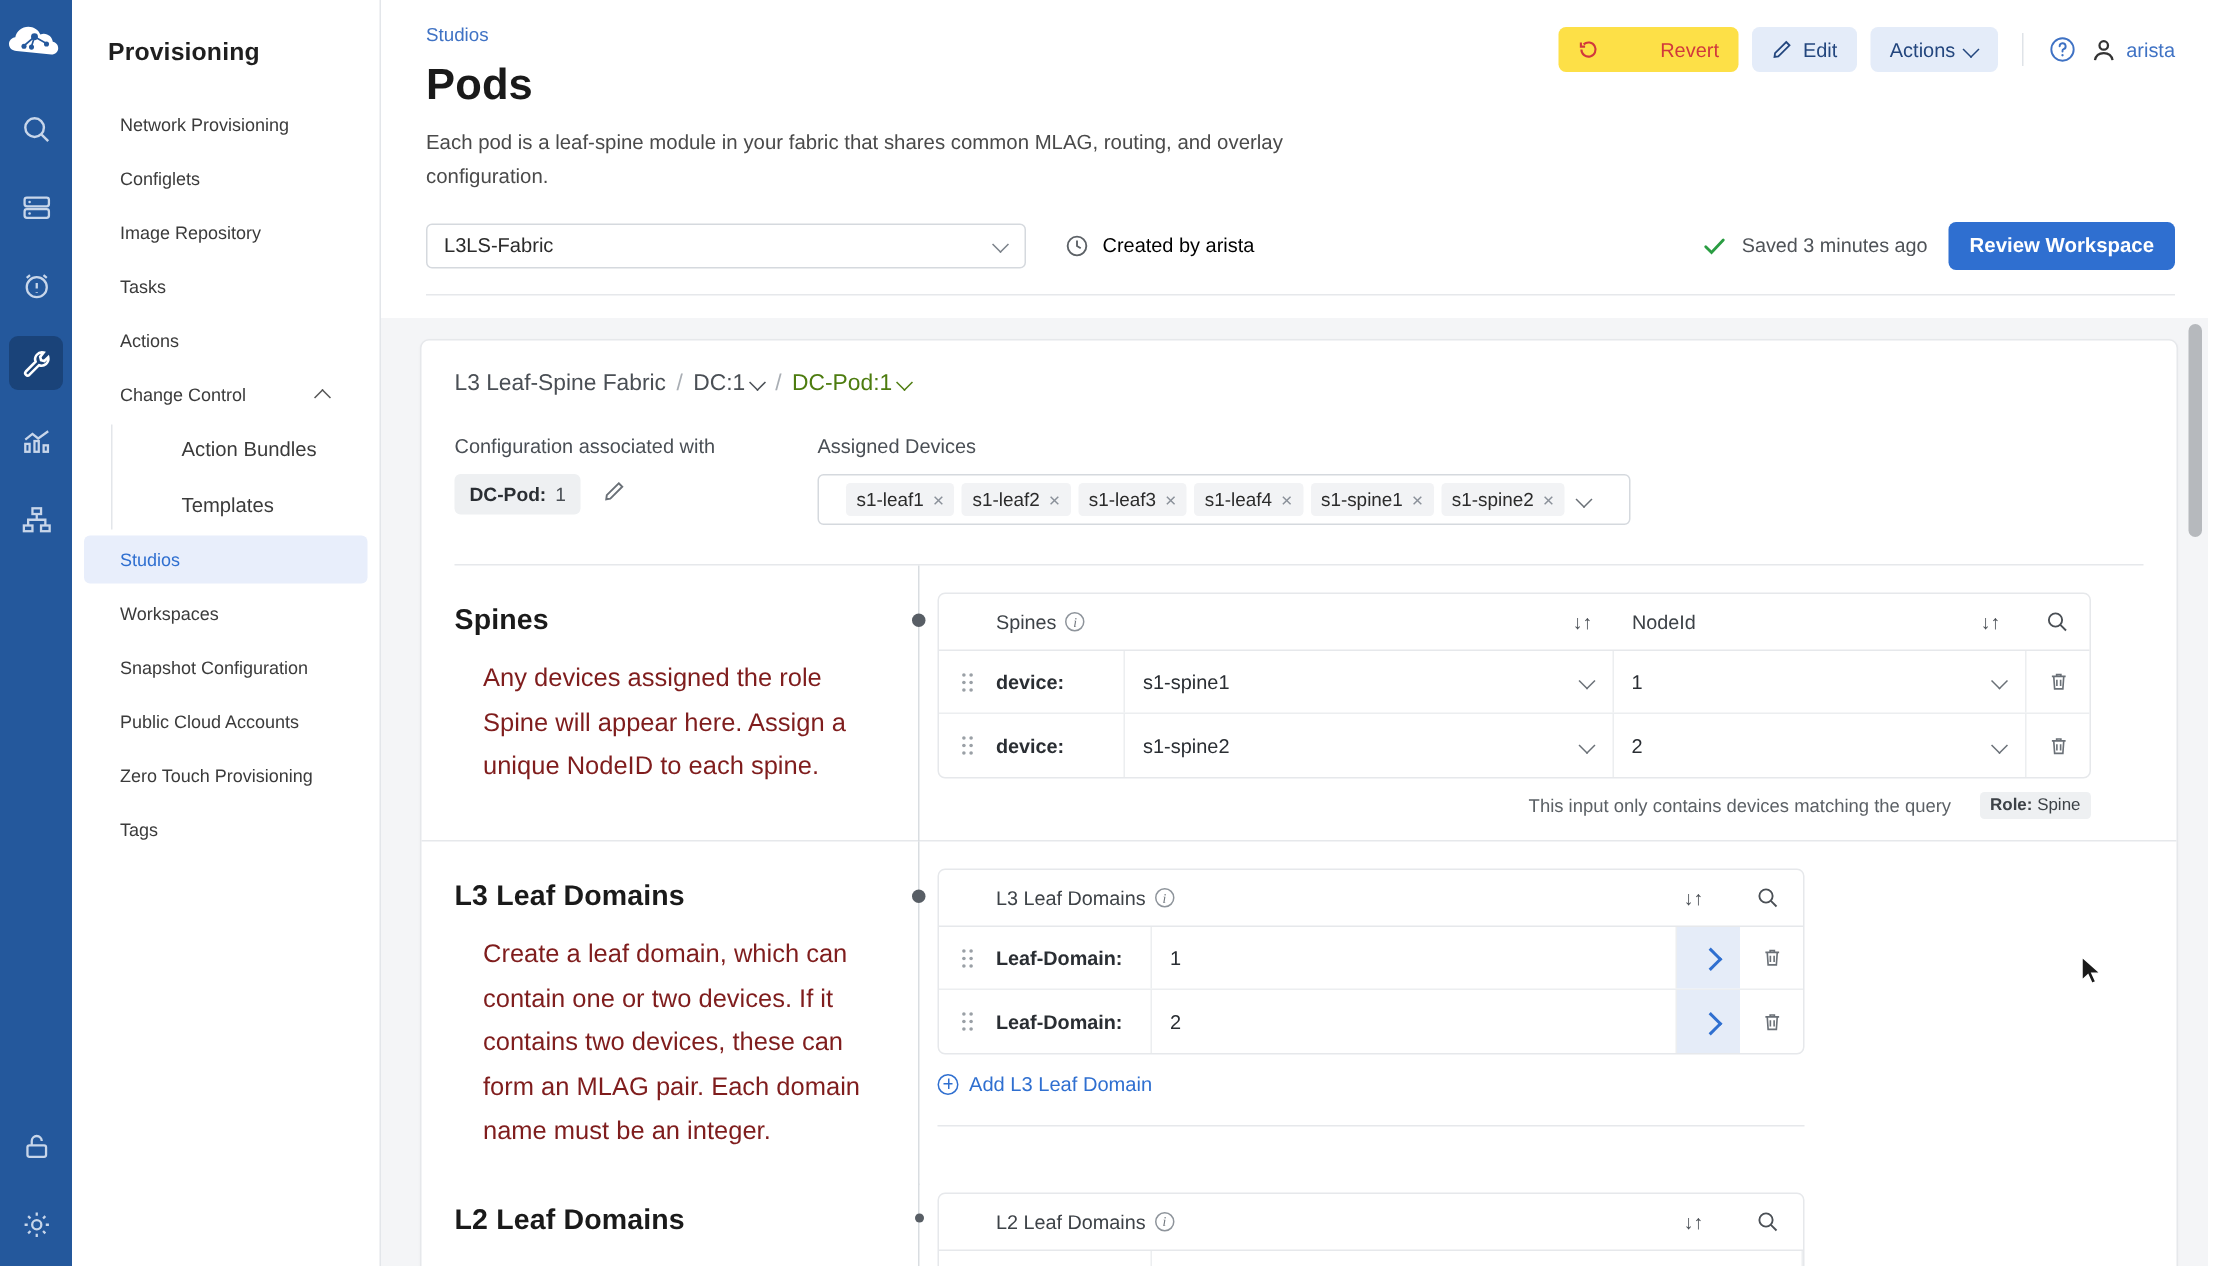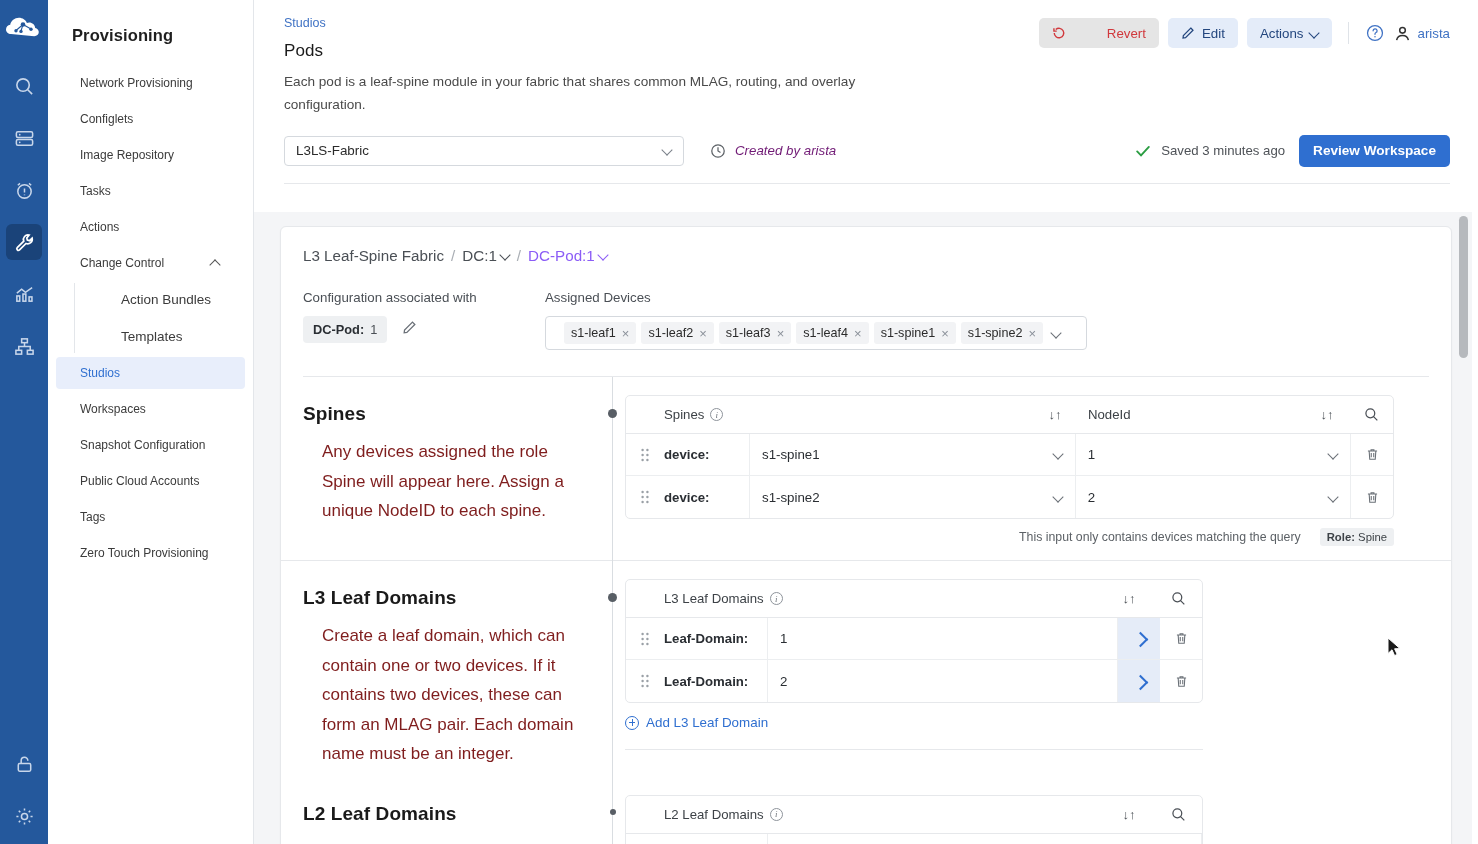--- a/index.html
+++ b/index.html
@@ -57,45 +57,45 @@
   }
   .nav-sub-wrap { border-left: 1px solid #e3e6ea; margin-left: 26px; }
 
   
   .main { flex: 1 1 auto; height: 844px; position: relative; background: #ffffff; overflow: hidden; }
   .topbar {
     display: flex; align-items: flex-start; justify-content: space-between;
     padding: 16px 22px 0 30px;
   }
   .crumb { font-size: 12.5px; color: #3f72c4; cursor: pointer; }
-  .page-title { font-size: 17px; font-weight: normal; color: #1a1a1a; margin-top: 11px; letter-spacing: .1px; }
+  .page-title { font-size: 29px; font-weight: bold; color: #1a1a1a; margin-top: 11px; letter-spacing: .1px; }
   .page-desc { font-size: 13.6px; color: #4a4a4a; margin-top: 9px; line-height: 1.72; max-width: 600px; }
 
   .topbtns { display: flex; align-items: center; gap: 9px; padding-top: 2px;}
   .btn {
     height: 30px; border-radius: 5px; display: inline-flex; align-items: center;
     gap: 7px; padding: 0 13px; font-size: 13.3px; cursor: pointer; border: none; white-space: nowrap;
   }
-  .btn-revert { background: #e5e5e5; color: #d1383c; gap: 41px; }
+  .btn-revert { background: #fde047; color: #d1383c; gap: 41px; }
   .btn-light { background: #e4ecf9; color: #23467e; }
   .divider-v { width: 1px; height: 22px; background: #dfe3e8; margin: 0 7px; }
   .help-ico { color: #3f72c4; cursor: pointer; display:flex; }
   .user { display: flex; align-items: center; gap: 6px; font-size: 13.3px; color: #3f72c4; cursor: pointer; }
 
   
   .wsbar {
     margin: 18px 22px 0 30px; padding-bottom: 16px;
     display: flex; align-items: center; border-bottom: 1px solid #e6e8eb;
   }
   .ws-select {
     width: 400px; height: 30px; border: 1px solid #d5d9de; border-radius: 4px;
     display: flex; align-items: center; padding: 0 11px; font-size: 13.4px; color: #2b2b2b;
     justify-content: space-between; cursor: pointer; background:#fff;
   }
-  .ws-meta { display: flex; align-items: center; gap: 9px; margin-left: 26px; font-size: 13.3px; color: #701a75; font-style: italic; }
+  .ws-meta { display: flex; align-items: center; gap: 9px; margin-left: 26px; font-size: 13.3px; color: #000000; }
   .ws-right { margin-left: auto; display: flex; align-items: center; gap: 14px; }
   .saved { display: flex; align-items: center; gap: 9px; font-size: 13.2px; color: #4e5257; }
   .btn-primary {
     background: #2f6fd0; color: #fff; height: 32px; border-radius: 5px;
     padding: 0 14px; display: inline-flex; align-items: center; font-size: 13.6px;
     font-weight: 600; cursor: pointer;
   }
 
   
   .scroll-area {
@@ -103,21 +103,21 @@
     background: #f4f5f7; overflow: hidden; padding: 14px 26px 0 22px;
   }
   .card {
     background: #fff; border: 1px solid #e6e8eb; border-radius: 6px;
     width: 1172px; min-height: 900px; margin-left: 4px;
     box-shadow: 0 1px 2px rgba(0,0,0,.04);
   }
   .card-head { padding: 20px 22px 0 22px; }
   .bc { display: flex; align-items: center; gap: 7px; font-size: 15.2px; color: #4a4f55; }
   .bc .sep { color: #a9aeb4; }
-  .bc .cur { color: #8b5cf6; }
+  .bc .cur { color: #4d7c0f; }
   .bc .dd { display: inline-flex; align-items: center; gap: 4px; cursor: pointer; }
   .chev-d { width: 9px; height: 9px; position: relative; display:inline-block;}
   .chev-d::before {
     content:""; position:absolute; left:0; top:0;
     width:7px;height:7px;border-right:1.5px solid currentColor;border-bottom:1.5px solid currentColor;
     transform: rotate(45deg);
   }
 
   .assoc-row { display: flex; gap: 0; margin-top: 26px; }
   .assoc-left { width: 242px; }
@@ -350,24 +350,24 @@
     <div class="nav-item">
       <span>Workspaces</span>
     </div>
     <div class="nav-item">
       <span>Snapshot Configuration</span>
     </div>
     <div class="nav-item">
       <span>Public Cloud Accounts</span>
     </div>
     <div class="nav-item">
+      <span>Zero Touch Provisioning</span>
+    </div>
+    <div class="nav-item">
       <span>Tags</span>
-    </div>
-    <div class="nav-item">
-      <span>Zero Touch Provisioning</span>
     </div>
   </div>
 
   <div class="main">
 
     <div class="topbar">
       <div>
         <div class="crumb">Studios</div>
         <div class="page-title">Pods</div>
         <div class="page-desc">Each pod is a leaf-spine module in your fabric that shares common MLAG, routing, and overlay configuration.</div>

